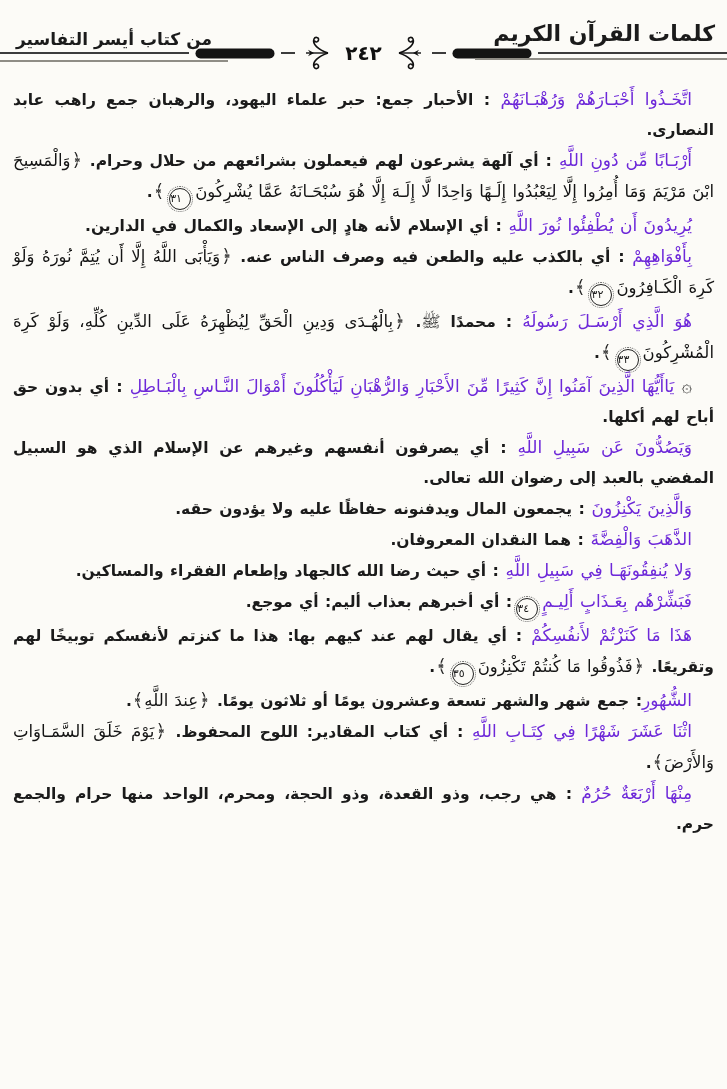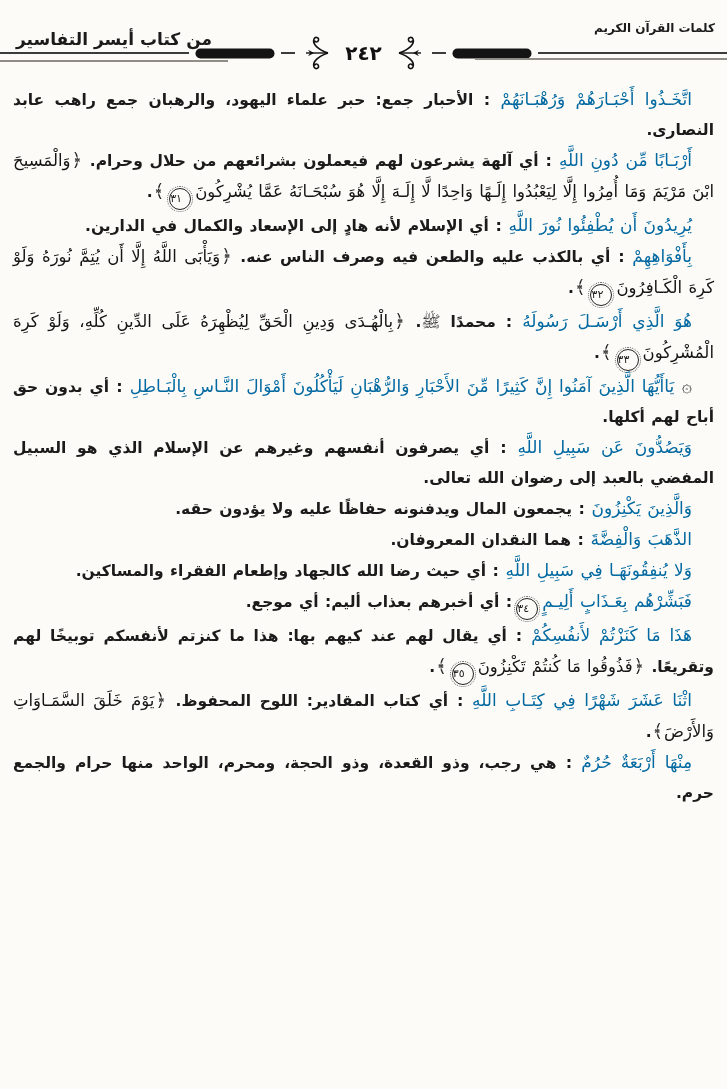--- a/index.html
+++ b/index.html
@@ -10,21 +10,21 @@
     background:#fcfbf7;
     overflow:hidden;
     font-family:"DejaVu Sans", sans-serif;
     color:#1b1b1b;
     direction:rtl;
   }
 
   
   .hdr-right {
     position:absolute; top:21px; right:12px;
-    font-size:12px; font-weight:bold; white-space:nowrap;margin-left:48px;
+    font-size:22px; font-weight:bold; white-space:nowrap;margin-left:48px;
   }
   .hdr-left {
     position:absolute; top:29px; left:16px;
     font-size:17px; font-weight:bold; white-space:nowrap;
   }
 
   .divider {
     position:absolute; top:36px; left:0; right:0;
     height:34px;
     display:flex; align-items:center;
@@ -55,21 +55,21 @@
   .body-text {
     position:absolute; top:84px; right:13px; left:13px;
   }
   p.entry {
     margin:0;
     line-height:30px;
     text-align:justify;
     text-indent:22px;
     word-spacing:1px;
   }
-  .seg-term  { font-size:17px; font-weight:400; color:#0369a1; }
+  .seg-term  { font-size:17px; font-weight:400; color:#6d28d9; }
   .seg-colon { font-weight:bold; font-size:16px; }
   .seg-def   { font-weight:bold; font-size:15.5px; }
   .seg-quote { font-size:16.5px; color:#141414; }
   .seg-qopen, .seg-qclose { font-size:18px; color:#222; padding:0 1px; }
   .seg-star  { font-size:18px; color:#222; }
   .seg-salla { font-size:16px; }
   .seg-end   { font-weight:bold; font-size:15.5px; }
   .seg-verse {
     display:inline-block;
     width:20px; height:20px;
@@ -124,17 +124,18 @@
       <p class="entry"><span class="seg-term">يُرِيدُونَ أَن يُطْفِئُوا نُورَ اللَّهِ</span><span class="seg-colon"> : </span><span class="seg-def">أي الإسلام لأنه هادٍ إلى الإسعاد والكمال في الدارين.</span></p>
       <p class="entry"><span class="seg-term">بِأَفْوَاهِهِمْ</span><span class="seg-colon"> : </span><span class="seg-def">أي بالكذب عليه والطعن فيه وصرف الناس عنه. </span><span class="seg-qopen">﴿</span><span class="seg-quote">وَيَأْبَى اللَّهُ إِلَّا أَن يُتِمَّ نُورَهُ وَلَوْ كَرِهَ الْكَـافِرُونَ</span><span class="seg-verse">٣٢</span><span class="seg-qclose">﴾</span><span class="seg-end">.</span></p>
       <p class="entry"><span class="seg-term">هُوَ الَّذِي أَرْسَـلَ رَسُولَهُ</span><span class="seg-colon"> : </span><span class="seg-def">محمدًا </span><span class="seg-salla">ﷺ</span><span class="seg-def">. </span><span class="seg-qopen">﴿</span><span class="seg-quote">بِالْهُـدَى وَدِينِ الْحَقِّ لِيُظْهِرَهُ عَلَى الدِّينِ كُلِّهِ، وَلَوْ كَرِهَ الْمُشْرِكُونَ</span><span class="seg-verse">٣٣</span><span class="seg-qclose">﴾</span><span class="seg-end">.</span></p>
       <p class="entry"><span class="seg-star">۞ </span><span class="seg-term">يَاأَيُّهَا الَّذِينَ آمَنُوا إِنَّ كَثِيرًا مِّنَ الأَحْبَارِ وَالرُّهْبَانِ لَيَأْكُلُونَ أَمْوَالَ النَّـاسِ بِالْبَـاطِلِ</span><span class="seg-colon"> : </span><span class="seg-def">أي بدون حق أباح لهم أكلها.</span></p>
       <p class="entry"><span class="seg-term">وَيَصُدُّونَ عَن سَبِيلِ اللَّهِ</span><span class="seg-colon"> : </span><span class="seg-def">أي يصرفون أنفسهم وغيرهم عن الإسلام الذي هو السبيل المفضي بالعبد إلى رضوان الله تعالى.</span></p>
       <p class="entry"><span class="seg-term">وَالَّذِينَ يَكْنِزُونَ</span><span class="seg-colon"> : </span><span class="seg-def">يجمعون المال ويدفنونه حفاظًا عليه ولا يؤدون حقه.</span></p>
       <p class="entry"><span class="seg-term">الذَّهَبَ وَالْفِضَّةَ</span><span class="seg-colon"> : </span><span class="seg-def">هما النقدان المعروفان.</span></p>
       <p class="entry"><span class="seg-term">وَلا يُنفِقُونَهَـا فِي سَبِيلِ اللَّهِ</span><span class="seg-colon"> : </span><span class="seg-def">أي حيث رضا الله كالجهاد وإطعام الفقراء والمساكين.</span></p>
       <p class="entry"><span class="seg-term">فَبَشِّرْهُم بِعَـذَابٍ أَلِيـمٍ</span><span class="seg-verse">٣٤</span><span class="seg-colon">: </span><span class="seg-def">أي أخبرهم بعذاب أليم: أي موجع.</span></p>
       <p class="entry"><span class="seg-term">هَذَا مَا كَنَزْتُمْ لأَنفُسِكُمْ</span><span class="seg-colon"> : </span><span class="seg-def">أي يقال لهم عند كيهم بها: هذا ما كنزتم لأنفسكم توبيخًا لهم وتقريعًا. </span><span class="seg-qopen">﴿</span><span class="seg-quote">فَذُوقُوا مَا كُنتُمْ تَكْنِزُونَ</span><span class="seg-verse">٣٥</span><span class="seg-qclose">﴾</span><span class="seg-end">.</span></p>
+      <p class="entry"><span class="seg-term">الشُّهُورِ</span><span class="seg-colon">: </span><span class="seg-def">جمع شهر والشهر تسعة وعشرون يومًا أو ثلاثون يومًا. </span><span class="seg-qopen">﴿</span><span class="seg-quote">عِندَ اللَّهِ</span><span class="seg-qclose">﴾</span><span class="seg-end">.</span></p>
       <p class="entry"><span class="seg-term">اثْنَا عَشَرَ شَهْرًا فِي كِتَـابِ اللَّهِ</span><span class="seg-colon"> : </span><span class="seg-def">أي كتاب المقادير: اللوح المحفوظ. </span><span class="seg-qopen">﴿</span><span class="seg-quote">يَوْمَ خَلَقَ السَّمَـاوَاتِ وَالأَرْضَ</span><span class="seg-qclose">﴾</span><span class="seg-end">.</span></p>
       <p class="entry"><span class="seg-term">مِنْهَا أَرْبَعَةٌ حُرُمٌ</span><span class="seg-colon"> : </span><span class="seg-def">هي رجب، وذو القعدة، وذو الحجة، ومحرم، الواحد منها حرام والجمع حرم.</span></p>
     </div>
 
 </div>
 
 </body></html>

